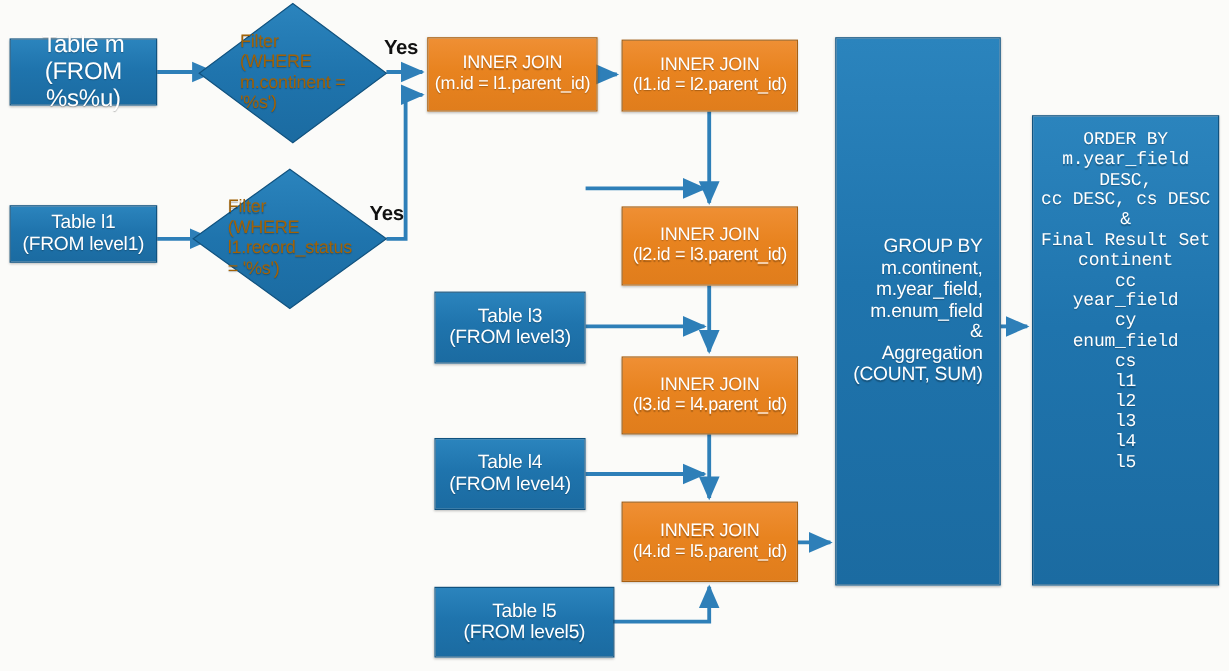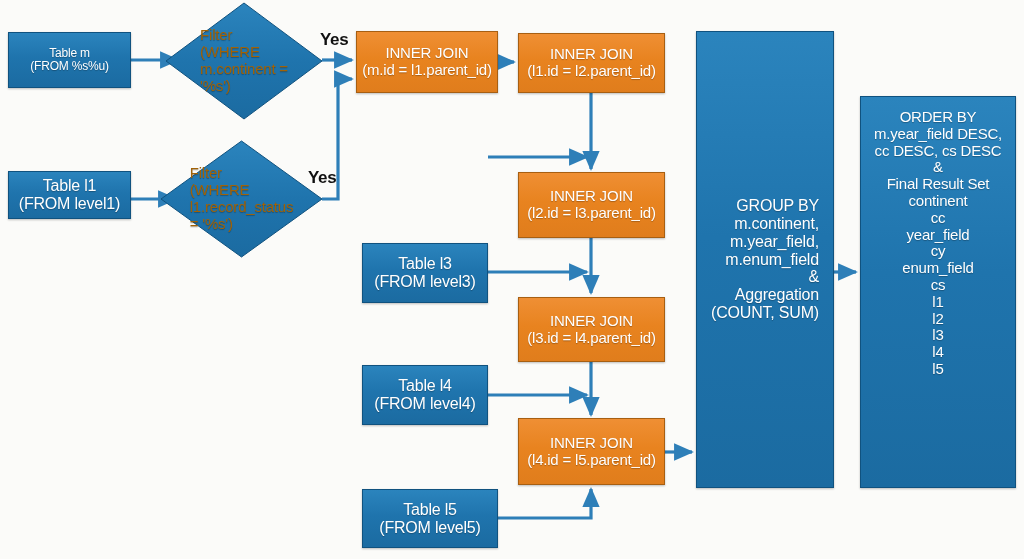--- a/index.html
+++ b/index.html
@@ -87,34 +87,34 @@
       <path d="M488,395 L587,395"></path>
 
       <path d="M488,518 L591,518 L591,489"></path>
 
       <path d="M665,452 L692,452"></path>
 
       <path d="M834,272 L856,272"></path>
     </g>
   </svg>
 
-  <div class="node blue" style="left:8px;top:32px;width:123px;height:56px;font-size:12px;">Table m
+  <div class="node blue" style="left:8px;top:32px;width:123px;height:56px;font-size:20px;">Table m
 (FROM %s%u)</div>
 
   <div class="node blue" style="left:8px;top:171px;width:123px;height:48px;font-size:16px;">Table l1
 (FROM level1)</div>
 
 
   <div class="node blue" style="left:362px;top:243px;width:126px;height:60px;font-size:16px;">Table l3
 (FROM level3)</div>
 
   <div class="node blue" style="left:362px;top:365px;width:126px;height:60px;font-size:16px;">Table l4
 (FROM level4)</div>
 
-  <div class="node blue" style="left:362px;top:489px;width:136px;height:59px;font-size:16px;">Table l5
+  <div class="node blue" style="left:362px;top:489px;width:150px;height:59px;font-size:16px;">Table l5
 (FROM level5)</div>
 
   <div class="diamond-wrap" style="left:165px;top:2px;width:158px;height:118px;">
     <svg width="158" height="118" viewBox="0 0 158 118" xmlns="http://www.w3.org/2000/svg">
       <defs>
         <linearGradient id="dg1" x1="0" y1="0" x2="0" y2="1">
           <stop offset="0%" stop-color="#2b84bd"></stop>
           <stop offset="50%" stop-color="#1f74ad"></stop>
           <stop offset="100%" stop-color="#1b6ba1"></stop>
         </linearGradient>
@@ -163,21 +163,21 @@
 (l4.id = l5.parent_id)</div>
 
   <div class="node blue" style="left:696px;top:31px;width:138px;height:457px;font-size:16px;text-align:right;">GROUP BY
 m.continent,
 m.year_field,
 m.enum_field
 &amp;
 Aggregation
 (COUNT, SUM)</div>
 
-  <div class="node blue" style="left:860px;top:96px;width:156px;height:392px;font-size:15px;align-items:flex-start;padding-top:12px;">ORDER BY
+  <div class="node blue" style="left:860px;top:96px;width:156px;height:392px;font-size:15px;align-items:flex-start;padding-top:12px;font-family:Liberation Mono, monospace;">ORDER BY
 m.year_field DESC,
 cc DESC, cs DESC
 &amp;
 Final Result Set
 continent
 cc
 year_field
 cy
 enum_field
 cs

